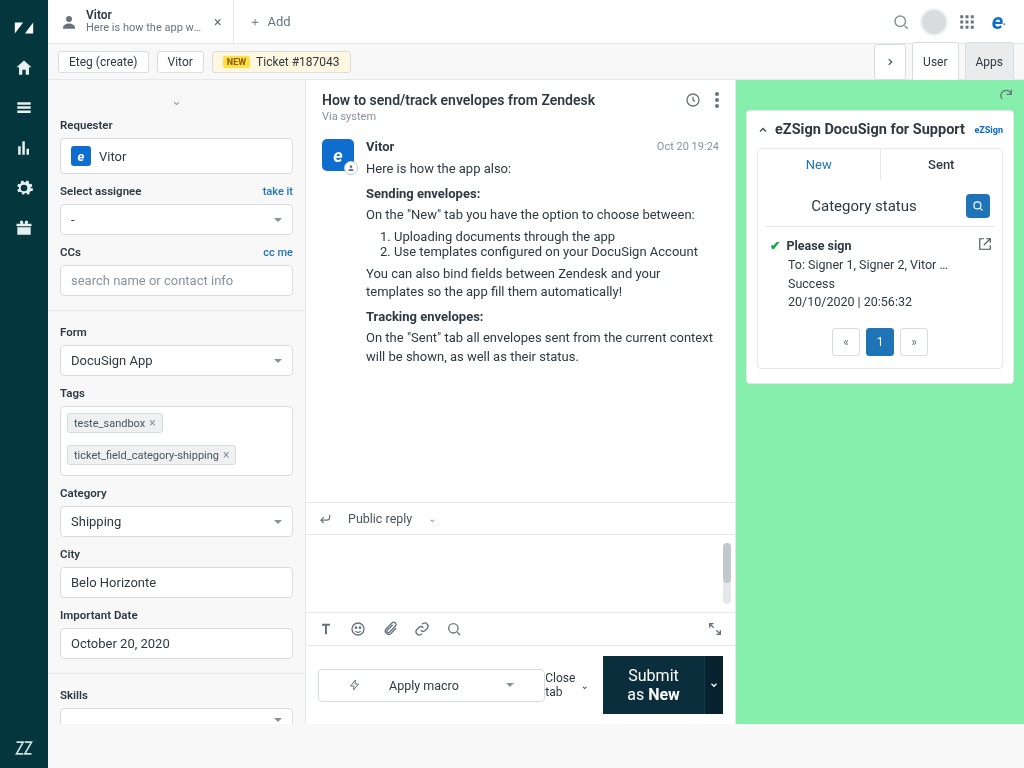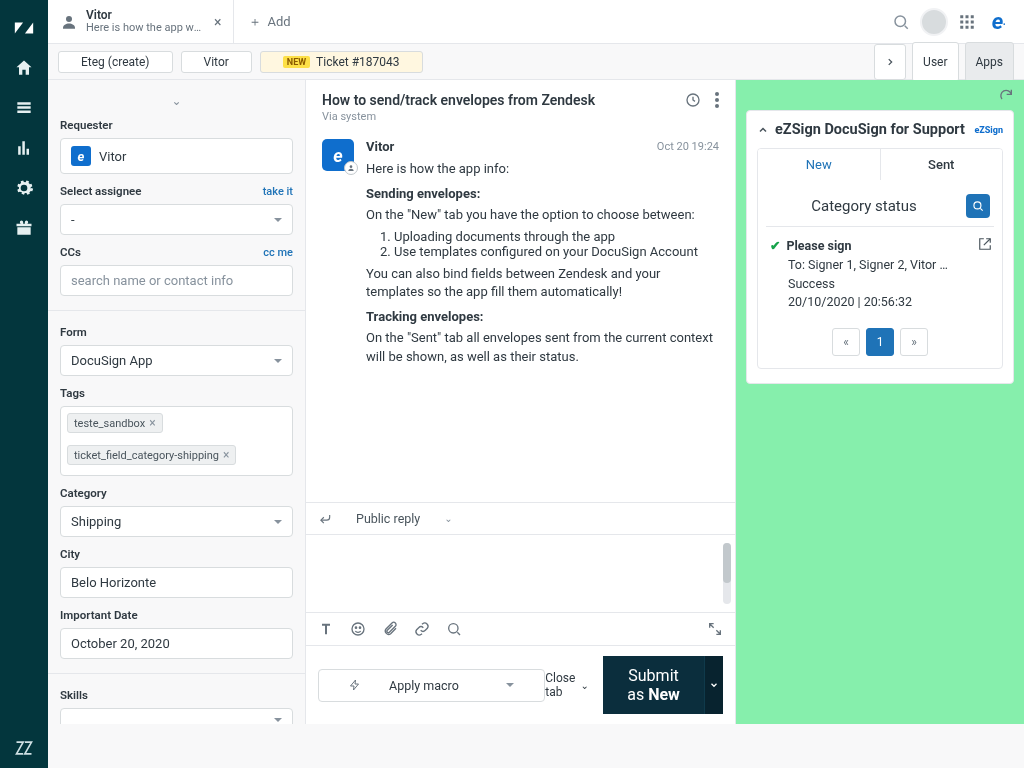--- a/index.html
+++ b/index.html
@@ -23,21 +23,21 @@
   .tab .tab-close { font-size: 14px; color: #68737d; cursor: pointer; margin-left: auto; }
   .add-tab { display: flex; align-items: center; padding: 0 14px; color: #68737d; font-size: 13px; cursor: pointer; gap: 6px; }
   .top-right { margin-left: auto; display: flex; align-items: center; gap: 10px; padding-right: 12px; }
   .top-right .search-icon, .top-right .grid-icon { color: #87929d; cursor: pointer; }
   .avatar { width: 28px; height: 28px; border-radius: 50%; background: #d8dcde; border: 2px solid #f1f2f4; }
   .brand-e { width: 26px; height: 26px; display:flex; align-items:center; justify-content:center; color:#0f6ecd; font-weight:700; font-size:22px; font-style:italic; }
   .brand-e::after { content:''; }
 
   
   .secondary { height: 36px; display: flex; align-items: center; gap: 8px; padding: 0 10px; background: #f8f8f9; border-bottom: 1px solid #e5e7eb; }
-  .crumb { background: #fff; border: 1px solid #d8dcde; border-radius: 3px; padding: 3px 22px; font-size: 12px; color: #2f3941; cursor: pointer; display:inline-flex; align-items:center; gap:6px; }
+  .crumb { background: #fff; border: 1px solid #d8dcde; border-radius: 3px; padding: 3px 10px; font-size: 12px; color: #2f3941; cursor: pointer; display:inline-flex; align-items:center; gap:6px; }
   .crumb.active { background:#fff7e0; }
   .badge-new { background:#fde047; color:#8a5a00; font-weight:700; font-size:9px; padding:1px 4px; border-radius:2px; }
   .sec-right { margin-left: auto; display: flex; align-items: center; gap: 6px; }
   .arrow-btn, .sec-btn { border: 1px solid #d8dcde; background:#fff; padding: 12px 10px; font-size: 12px; border-radius: 3px; cursor:pointer; color:#2f3941; }
   .sec-btn.apps { background:#e9ebed; }
 
   
   .workspace { display:flex; height: calc(768px - 44px); width: calc(1024px - 48px); flex-direction:column;justify-content:center; }
   .content-row { display:flex; flex:1; min-height:0; }
 
@@ -66,21 +66,21 @@
   .msg-avatar { width:32px; height:32px; border-radius:5px; background:#0f6ecd; color:#fff; display:flex; align-items:center; justify-content:center; font-weight:700; font-size:18px; font-style:italic; position:relative; flex-shrink:0; }
   .msg-avatar .user-dot { position:absolute; right:-4px; bottom:-4px; width:14px; height:14px; border-radius:50%; background:#fff; border:1px solid #c2c8cc; display:flex; align-items:center; justify-content:center; }
   .msg-avatar .user-dot svg { width:8px; height:8px; fill:#68737d; }
   .msg-content { flex:1; font-size:13px; color:#2f3941; }
   .msg-top { display:flex; align-items:center; }
   .msg-author { font-weight:700; }
   .msg-time { margin-left:auto; font-size:11px; color:#87929d; }
   .msg-content p { margin-top:6px; line-height:1.45; }
   .msg-content strong { font-weight:700; }
   .msg-content ol { margin:4px 0 4px 28px; }
-  .reply-row { border-top:1px solid #e5e7eb; padding:8px 12px; display:flex; align-items:center; gap:24px; font-size:12.5px; color:#49545c; }
+  .reply-row { border-top:1px solid #e5e7eb; padding:8px 12px; display:flex; align-items:center; gap:16px; font-size:12.5px; color:#49545c; }
   .reply-row .chev { font-size:10px; color:#87929d; }
   .reply-editor { height:78px; border-top:1px solid #e5e7eb; position:relative; }
   .reply-editor .scrollbar { position:absolute; right:4px; top:8px; bottom:8px; width:8px; background:#e5e7eb; border-radius:4px; }
   .reply-editor .scroll-thumb { position:absolute; right:4px; top:8px; width:8px; height:40px; background:#c2c8cc; border-radius:4px; }
   .reply-toolbar { border-top:1px solid #e5e7eb; padding:8px 12px; display:flex; align-items:center; gap:16px; color:#68737d; }
   .reply-toolbar .spacer { flex:1; }
   .macro-row { padding:10px 12px; border-top:1px solid #e5e7eb; }
   .macro-btn { border:1px solid #d8dcde; border-radius:4px; padding:8px 30px; font-size:12.5px; color:#2f3941; display:inline-flex; align-items:center; gap:28px; width:300px; cursor:pointer; background:#fff; }
   .macro-btn::after { content:''; border:4px solid transparent; border-top-color:#87929d; margin-left:auto; transform:translateY(2px); }
 
@@ -324,21 +324,21 @@
                     <circle cx="12" cy="8" r="4"></circle>
                     <path d="M4 20c0-4 4-6 8-6s8 2 8 6v1H4z"></path>
                   </svg>
               </span>
             </div>
             <div class="msg-content">
               <div class="msg-top">
                 <span class="msg-author">Vitor</span>
                 <span class="msg-time">Oct 20 19:24</span>
               </div>
-              <p>Here is how the app info:</p>
+              <p>Here is how the app also:</p>
               <p><strong>Sending envelopes:</strong></p>
               <p style="margin-top:2px;">On the "New" tab you have the option to choose between:</p>
               <ol>
                 <li>Uploading documents through the app</li>
                 <li>Use templates configured on your DocuSign Account</li>
               </ol>
               <p>You can also bind fields between Zendesk and your templates so the app fill them automatically!</p>
               <p><strong>Tracking envelopes:</strong></p>
               <p style="margin-top:2px;">On the "Sent" tab all envelopes sent from the current context will be shown, as well as their status.</p>
             </div>

